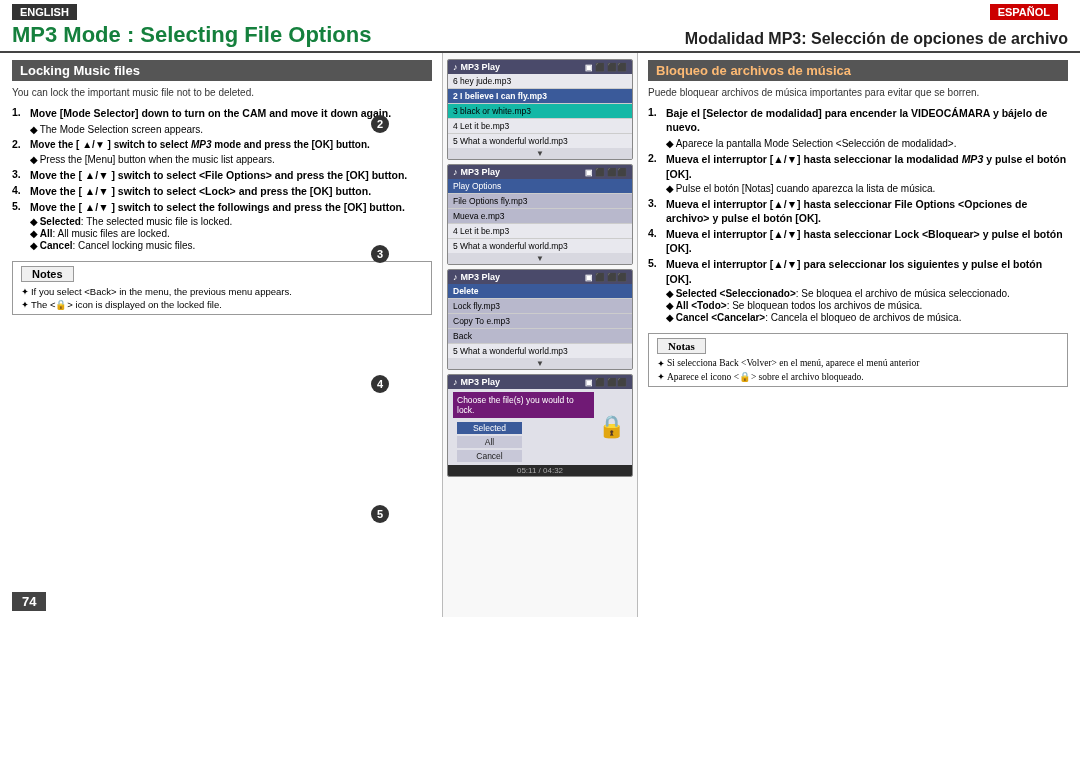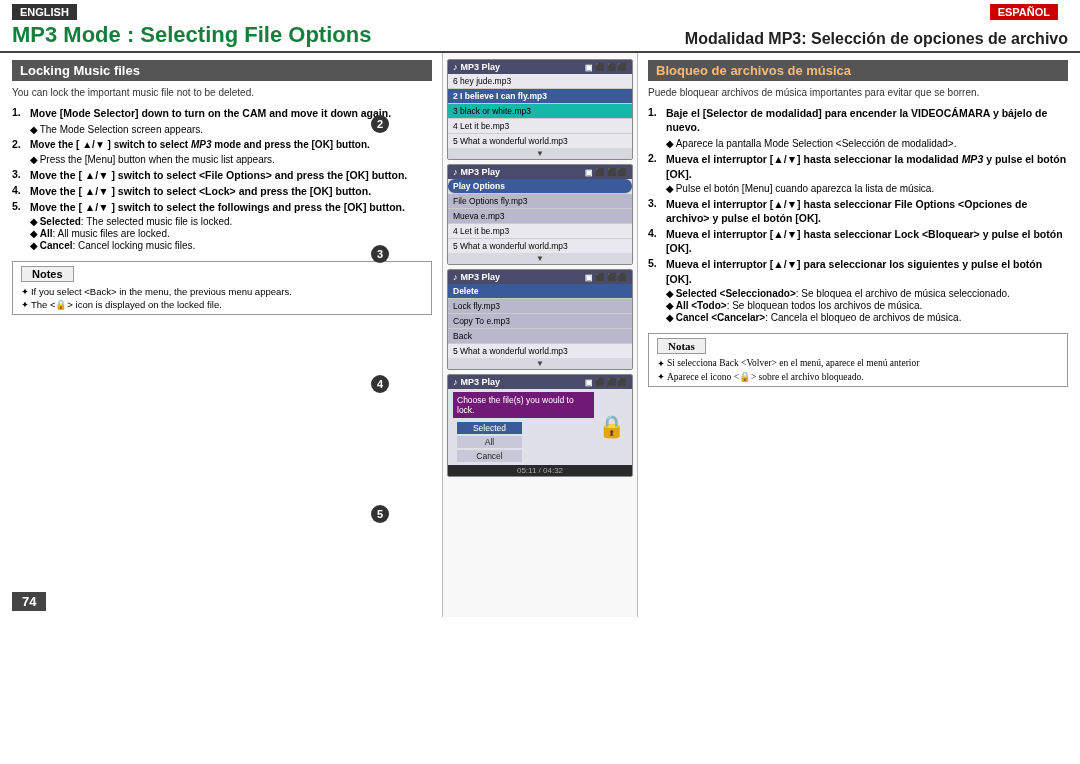--- a/index.html
+++ b/index.html
@@ -133,21 +133,21 @@
         <div style="padding:2px 5px; font-size:8.5px; background:#e8e8ee;">5  What a wonderful world.mp3</div>
         <div style="text-align:center; font-size:8px; background:#d8d8e0; padding:1px; color:#444;">▼</div>
       </div>
 
       <div style="background:#e0e0e8; border:1.5px solid #888; border-radius:2px; overflow:hidden;">
         <div style="background:#4a4a6a; color:#fff; display:flex; align-items:center; padding:2px 5px; font-size:9px; font-weight:bold;">
           <span>♪</span>
           <span style="margin-left:3px;">MP3 Play</span>
           <span style="margin-left:auto; font-size:8px;">▣ ⬛ ⬛⬛</span>
         </div>
-        <div style="padding:2px 5px; font-size:8.5px; background:#3a5a9a; color:#fff; border-bottom:1px solid #ccc; font-weight:bold;border-radius:7px;">Play Options</div>
+        <div style="padding:2px 5px; font-size:8.5px; background:#3a5a9a; color:#fff; border-bottom:1px solid #ccc; font-weight:normal;">Play Options</div>
         <div style="padding:2px 5px; font-size:8.5px; background:#b8b8cc; border-bottom:1px solid #ccc;">File Options     fly.mp3</div>
         <div style="padding:2px 5px; font-size:8.5px; background:#b8b8cc; border-bottom:1px solid #ccc;">Mueva               e.mp3</div>
         <div style="padding:2px 5px; font-size:8.5px; background:#e8e8ee; border-bottom:1px solid #ccc;">4  Let it be.mp3</div>
         <div style="padding:2px 5px; font-size:8.5px; background:#e8e8ee;">5  What a wonderful world.mp3</div>
         <div style="text-align:center; font-size:8px; background:#d8d8e0; padding:1px; color:#444;">▼</div>
       </div>
 
       <div style="background:#e0e0e8; border:1.5px solid #888; border-radius:2px; overflow:hidden;">
         <div style="background:#4a4a6a; color:#fff; display:flex; align-items:center; padding:2px 5px; font-size:9px; font-weight:bold;">
           <span>♪</span>
@@ -203,21 +203,21 @@
             </div>
         </div>
 
         <div style="display:flex; margin-bottom:2px;">
           <span style="font-weight:bold; font-size:10.5px; min-width:18px;">2.</span>
           <span style="font-size:10.5px; line-height:1.35;"><b>Mueva el interruptor [▲/▼] hasta seleccionar la modalidad <i>MP3</i> y pulse el botón [OK].</b></span>
         </div>
         <div style="padding-left:18px; margin-bottom:3px;">
           <div style="display:flex; font-size:10px;">
               <span style="margin-right:2px;">◆</span>
-              <span>Pulse el botón [Menu] cuando aparezca la lista de música.</span>
+              <span>Pulse el botón [Notas] cuando aparezca la lista de música.</span>
             </div>
         </div>
 
         <div style="display:flex; margin-bottom:2px;">
           <span style="font-weight:bold; font-size:10.5px; min-width:18px;">3.</span>
           <span style="font-size:10.5px; line-height:1.35;"><b>Mueva el interruptor [▲/▼] hasta seleccionar File Options &lt;Opciones de archivo&gt; y pulse el botón [OK].</b></span>
         </div>
 
         <div style="display:flex; margin-bottom:2px;">
           <span style="font-weight:bold; font-size:10.5px; min-width:18px;">4.</span>

